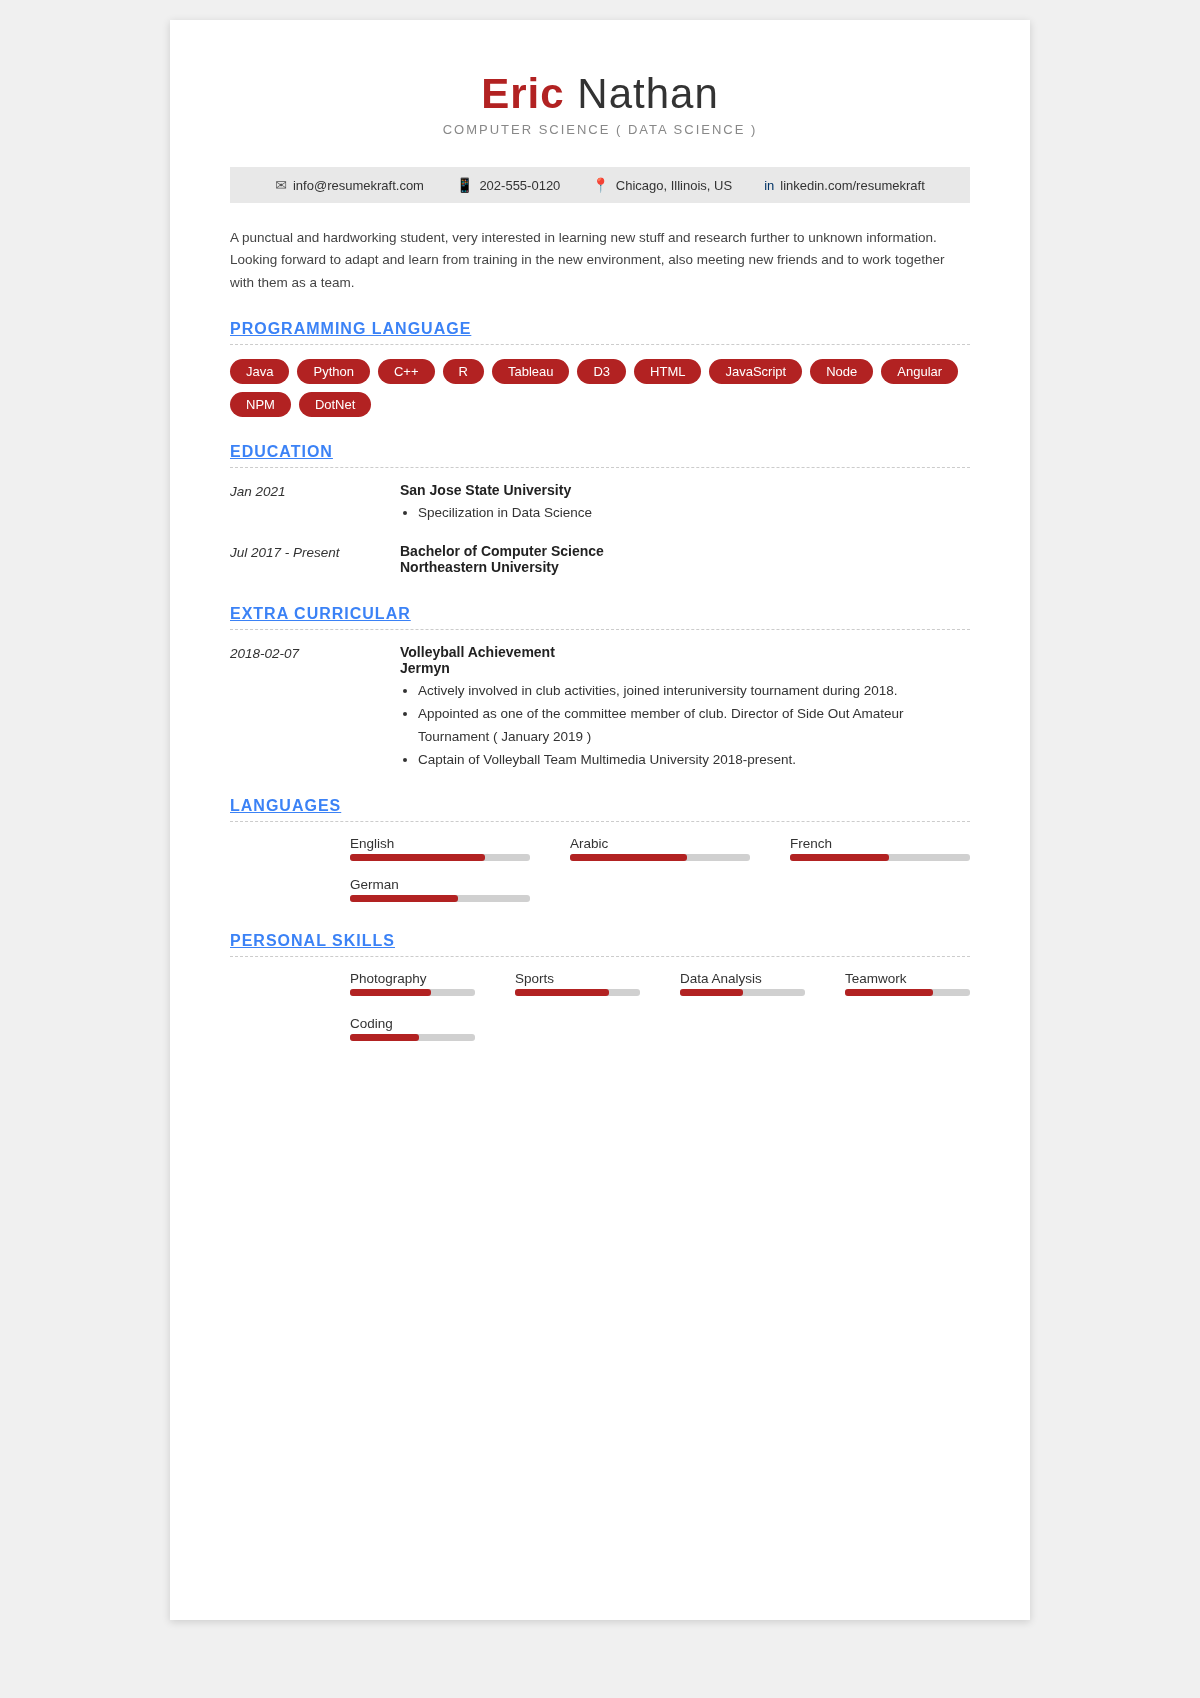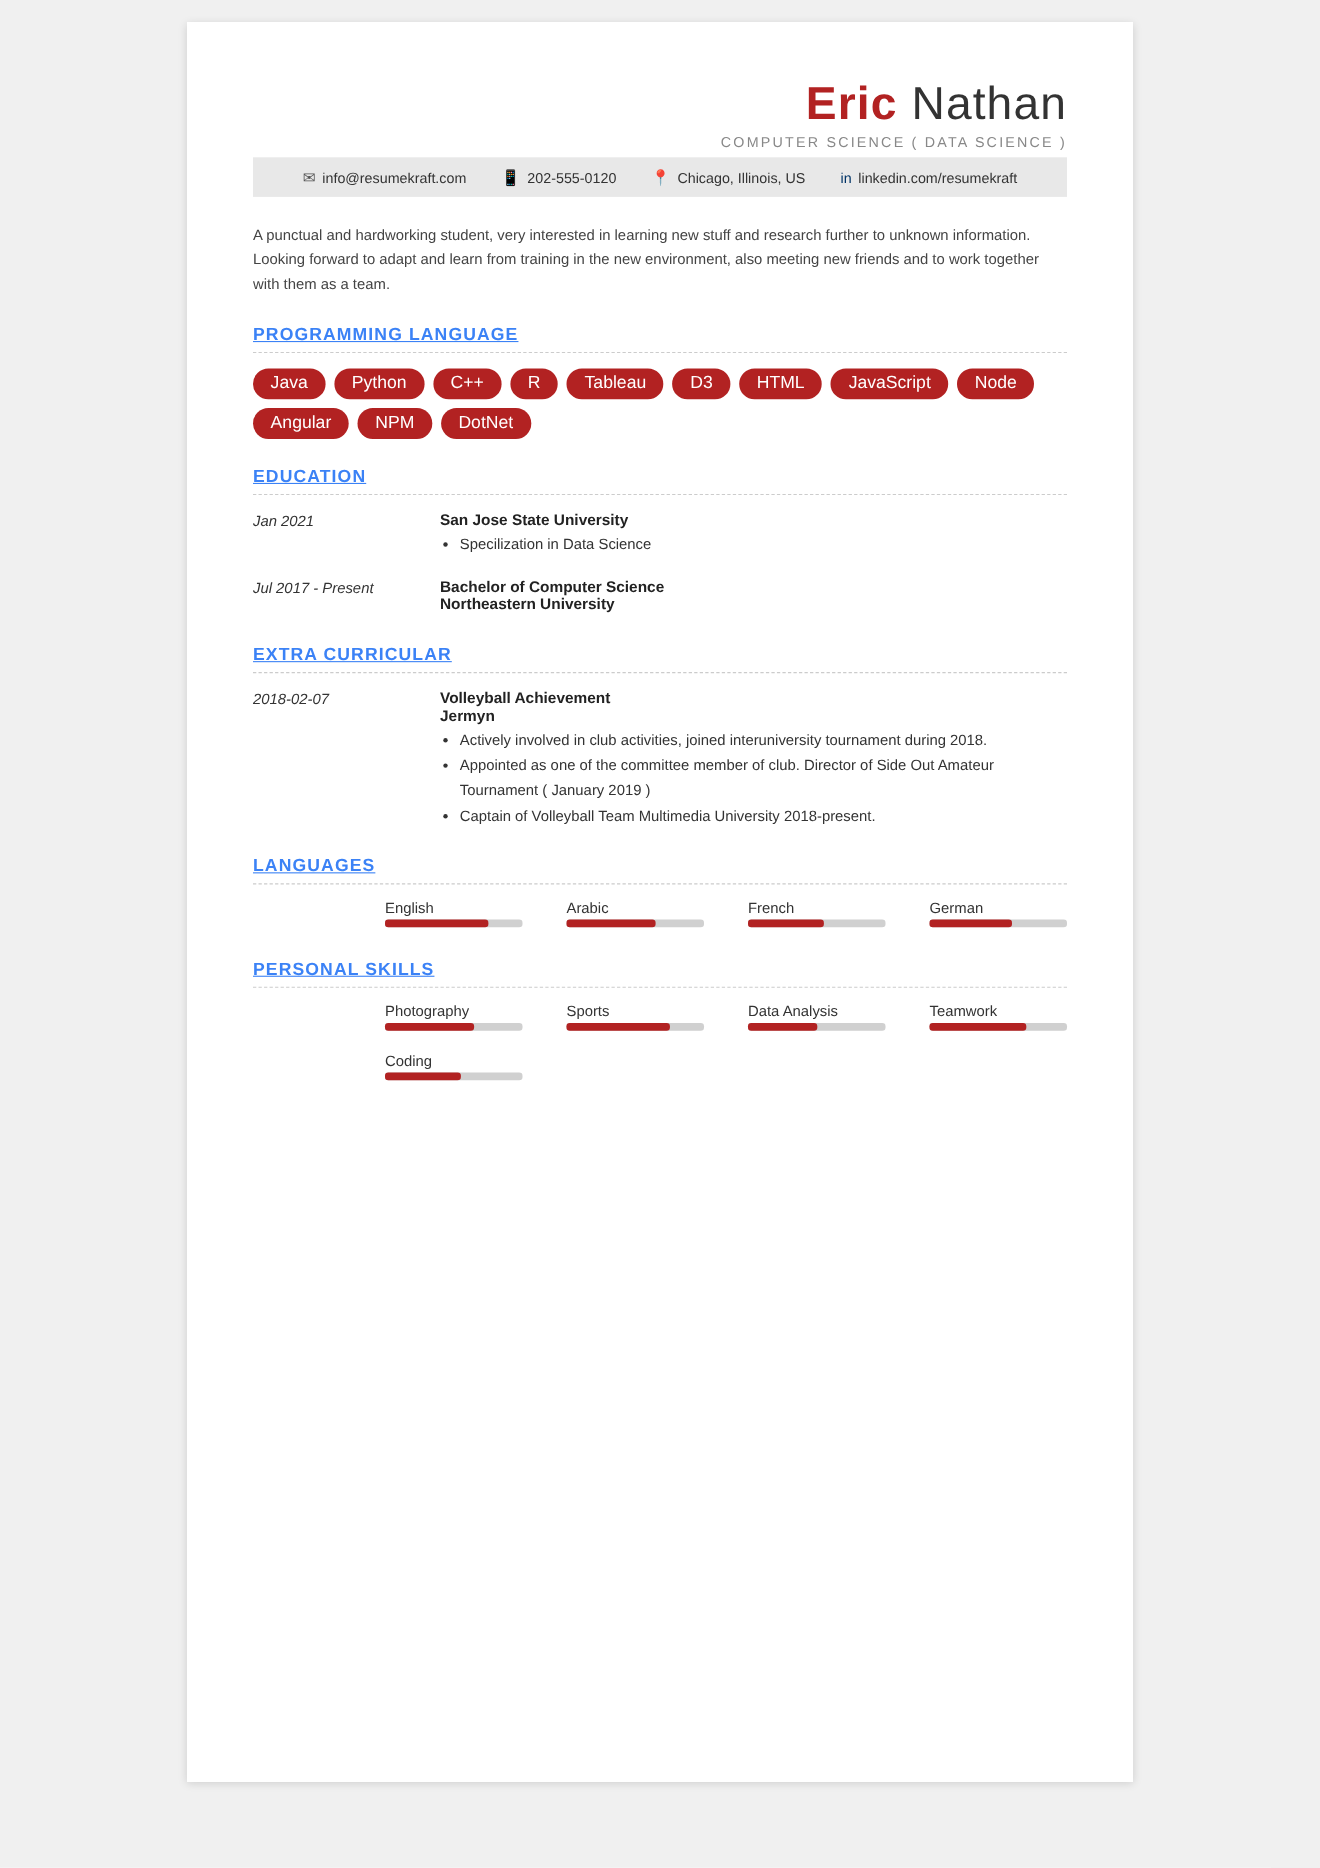--- a/index.html
+++ b/index.html
@@ -12,22 +12,22 @@
     }
     .resume {
       background: #fff;
       width: 860px;
       min-height: 1600px;
       padding: 50px 60px;
       box-shadow: 0 2px 8px rgba(0,0,0,0.15);
     }
     
     .header {
-      text-align: right;
-      margin-bottom: 6px;
+      text-align: center;
+      margin-bottom: 30px;
     }
     .header-name {
       font-size: 42px;
       font-weight: 400;
       color: #333;
       letter-spacing: 1px;
     }
     .header-name .first {
       color: #b22222;
       font-weight: 700;
@@ -94,21 +94,21 @@
     .tags {
       display: flex;
       flex-wrap: wrap;
       gap: 8px;
     }
     .tag {
       background: #b22222;
       color: #fff;
       border-radius: 20px;
       padding: 5px 16px;
-      font-size: 16px;
+      font-size: 13px;
       font-weight: 500;
     }
     
     .edu-entry {
       display: flex;
       gap: 30px;
       margin-bottom: 18px;
     }
     .entry-date {
       min-width: 140px;
@@ -134,21 +134,21 @@
     .entry-bullets {
       list-style: disc;
       padding-left: 18px;
       font-size: 13.5px;
       color: #333;
       line-height: 1.7;
     }
     
     .two-col {
       display: grid;
-      grid-template-columns: 1fr 1fr 1fr 1fr;
+      grid-template-columns: 1fr 1fr 1fr;
       gap: 12px 40px;
       padding-left: 120px;
     }
     .skill-item {
       margin-bottom: 4px;
     }
     .skill-name {
       font-size: 13.5px;
       color: #333;
       margin-bottom: 3px;

